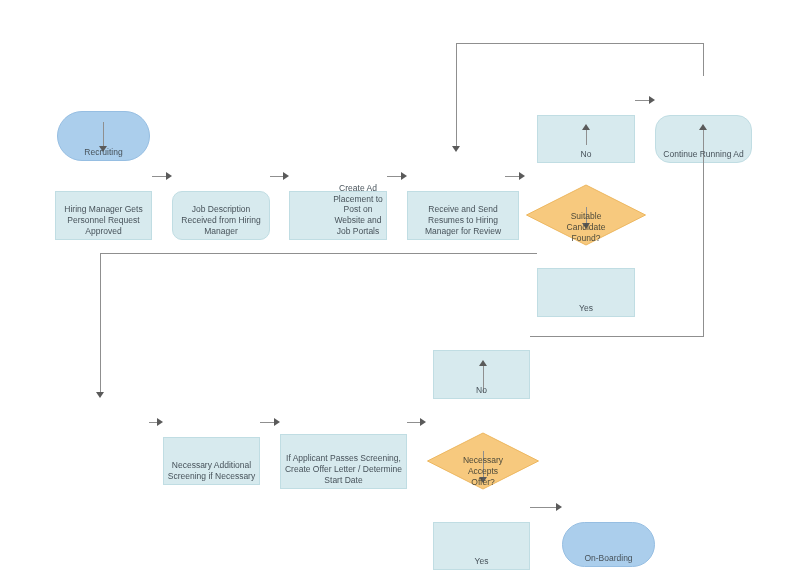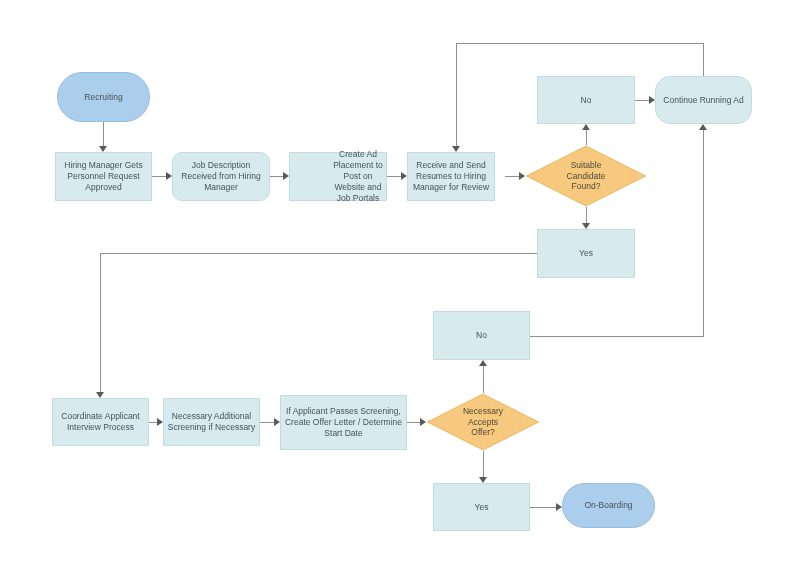--- a/index.html
+++ b/index.html
@@ -1,20 +1,20 @@
 <!DOCTYPE html>
 <html><head>
 <meta charset="utf-8">
 <style>
   html,body{margin:0;padding:0;background:#ffffff;}
   #canvas{
     position:relative;width:800px;height:570px;background:#ffffff;overflow:hidden;
     font-family:"Liberation Sans","DejaVu Sans",sans-serif;
   }
-  .node{position:absolute;box-sizing:border-box;display:flex;align-items:center;justify-content:center;text-align:center;}
+  .node{position:absolute;box-sizing:border-box;display:flex;align-items:flex-end;justify-content:center;text-align:center;margin-top:39px;}
   .rect{background:#d7eaee;border:1px solid #c0dde3;}
   .stadium{background:#abceec;border:1px solid #96bee2;border-radius:999px;}
   .diamond{background:transparent;}
   .diamond svg{position:absolute;left:0;top:0;}
   .lbl{
     position:relative;color:#47525a;font-size:8.5px;line-height:1.28;
     padding:2px 3px;z-index:2;
   }
   .dlbl{color:#4d4a3a;}
   .hline,.vline{position:absolute;background:#8f8f8f;z-index:1;}
@@ -94,21 +94,21 @@
   </div>
 
   <div class="node rect" style="left:172px;top:152px;width:98px;height:49px;border-radius:10px;">
     <span class="lbl">Job Description Received from Hiring Manager</span>
   </div>
 
   <div class="node rect" style="left:289px;top:152px;width:98px;height:49px;padding-left:40px;">
     <span class="lbl">Create Ad Placement to Post on Website and Job Portals</span>
   </div>
 
-  <div class="node rect" style="left:407px;top:152px;width:88px;height:49px;">
+  <div class="node rect" style="left:407px;top:152px;width:112px;height:49px;">
     <span class="lbl">Receive and Send Resumes to Hiring Manager for Review</span>
   </div>
 
   <div class="node diamond" style="left:525px;top:145px;width:122px;height:62px;">
     <svg width="122" height="62" viewBox="0 0 122 62">
       <polygon points="61,1 120.5,31 61,61 1.5,31" fill="#f7c97e" stroke="#edb75f" stroke-width="1"></polygon>
     </svg>
     <span class="lbl dlbl" style="width:64px;">Suitable Candidate Found?</span>
   </div>
 
@@ -121,23 +121,20 @@
   </div>
 
   <div class="node rect" style="left:537px;top:229px;width:98px;height:49px;">
     <span class="lbl">Yes</span>
   </div>
 
   <div class="node rect" style="left:433px;top:311px;width:97px;height:49px;">
     <span class="lbl">No</span>
   </div>
 
-  <div class="node rect" style="left:52px;top:398px;width:97px;height:48px;">
-    <span class="lbl">Coordinate Applicant Interview Process</span>
-  </div>
 
   <div class="node rect" style="left:163px;top:398px;width:97px;height:48px;">
     <span class="lbl">Necessary Additional Screening if Necessary</span>
   </div>
 
   <div class="node rect" style="left:280px;top:395px;width:127px;height:55px;">
     <span class="lbl">If Applicant Passes Screening, Create Offer Letter / Determine Start Date</span>
   </div>
 
   <div class="node diamond" style="left:426px;top:393px;width:114px;height:58px;">

